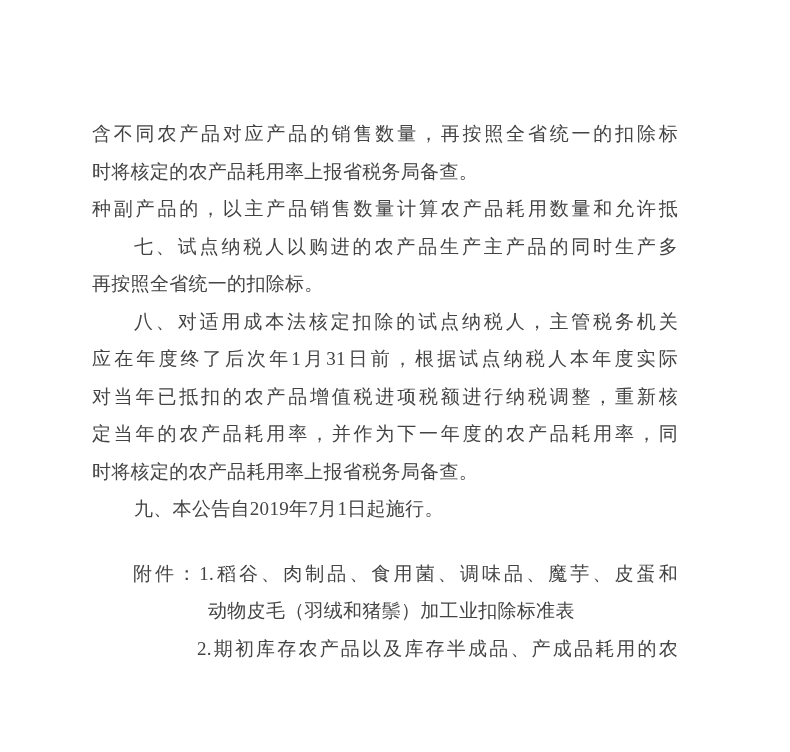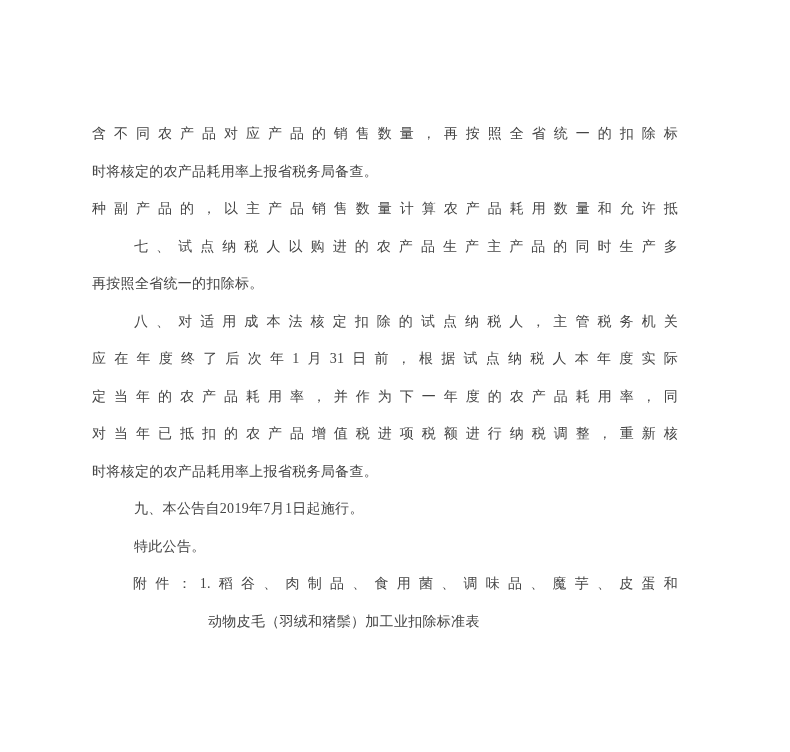--- a/index.html
+++ b/index.html
@@ -17,60 +17,60 @@
     position: absolute;
     inset: 0;
     background: #ffffff;
   }
   .textblock {
     position: absolute;
     left: 92px;
     top: 115px;
     width: 586px;
     font-family: "Liberation Serif", "DejaVu Serif", serif;
-    font-size: 14px;
+    font-size: 19px;
     line-height: 37.5px;
     color: #444444;
     letter-spacing: 0.3px;
   }
   .ln {
     height: 37.5px;
     white-space: nowrap;
   }
   
   .j {
     white-space: normal;
     text-align: justify;
     text-align-last: justify;
   }
   .indent { padding-left: 42px; }     
-  .attach { }       
+  .attach { margin-top: 27px; }       
   .pad-a { padding-left: 41px; }      
   .pad-b { padding-left: 116px; font-family: Liberation Serif, serif; }     
   .pad-c { padding-left: 105px; }     
   .pad-d { padding-left: 115px; }     
 </style>
 </head>
 <body>
 
 <div class="page">
   <div class="textblock">
 
     <div class="ln j">含不同农产品对应产品的销售数量，再按照全省统一的扣除标</div>
     <div class="ln">时将核定的农产品耗用率上报省税务局备查。</div>
     <div class="ln j">种副产品的，以主产品销售数量计算农产品耗用数量和允许抵</div>
     <div class="ln j indent">七、试点纳税人以购进的农产品生产主产品的同时生产多</div>
     <div class="ln">再按照全省统一的扣除标。</div>
     <div class="ln j indent">八、对适用成本法核定扣除的试点纳税人，主管税务机关</div>
     <div class="ln j">应在年度终了后次年1月31日前，根据试点纳税人本年度实际</div>
+    <div class="ln j">对当年已抵扣的农产品增值税进项税额进行纳税调整，重新核</div>
     <div class="ln j">定当年的农产品耗用率，并作为下一年度的农产品耗用率，同</div>
-    <div class="ln j">对当年已抵扣的农产品增值税进项税额进行纳税调整，重新核</div>
     <div class="ln">时将核定的农产品耗用率上报省税务局备查。</div>
     <div class="ln indent">九、本公告自2019年7月1日起施行。</div>
-    <div class="ln indent">特此公告。</div>
 
     <div class="attach">
       <div class="ln j pad-a">附件：1.稻谷、肉制品、食用菌、调味品、魔芋、皮蛋和</div>
       <div class="ln pad-b">动物皮毛（羽绒和猪鬃）加工业扣除标准表</div>
+      <div class="ln j pad-c">2.期初库存农产品以及库存半成品、产成品耗用的农</div>
     </div>
 
   </div>
 </div>
 
 </body></html>

